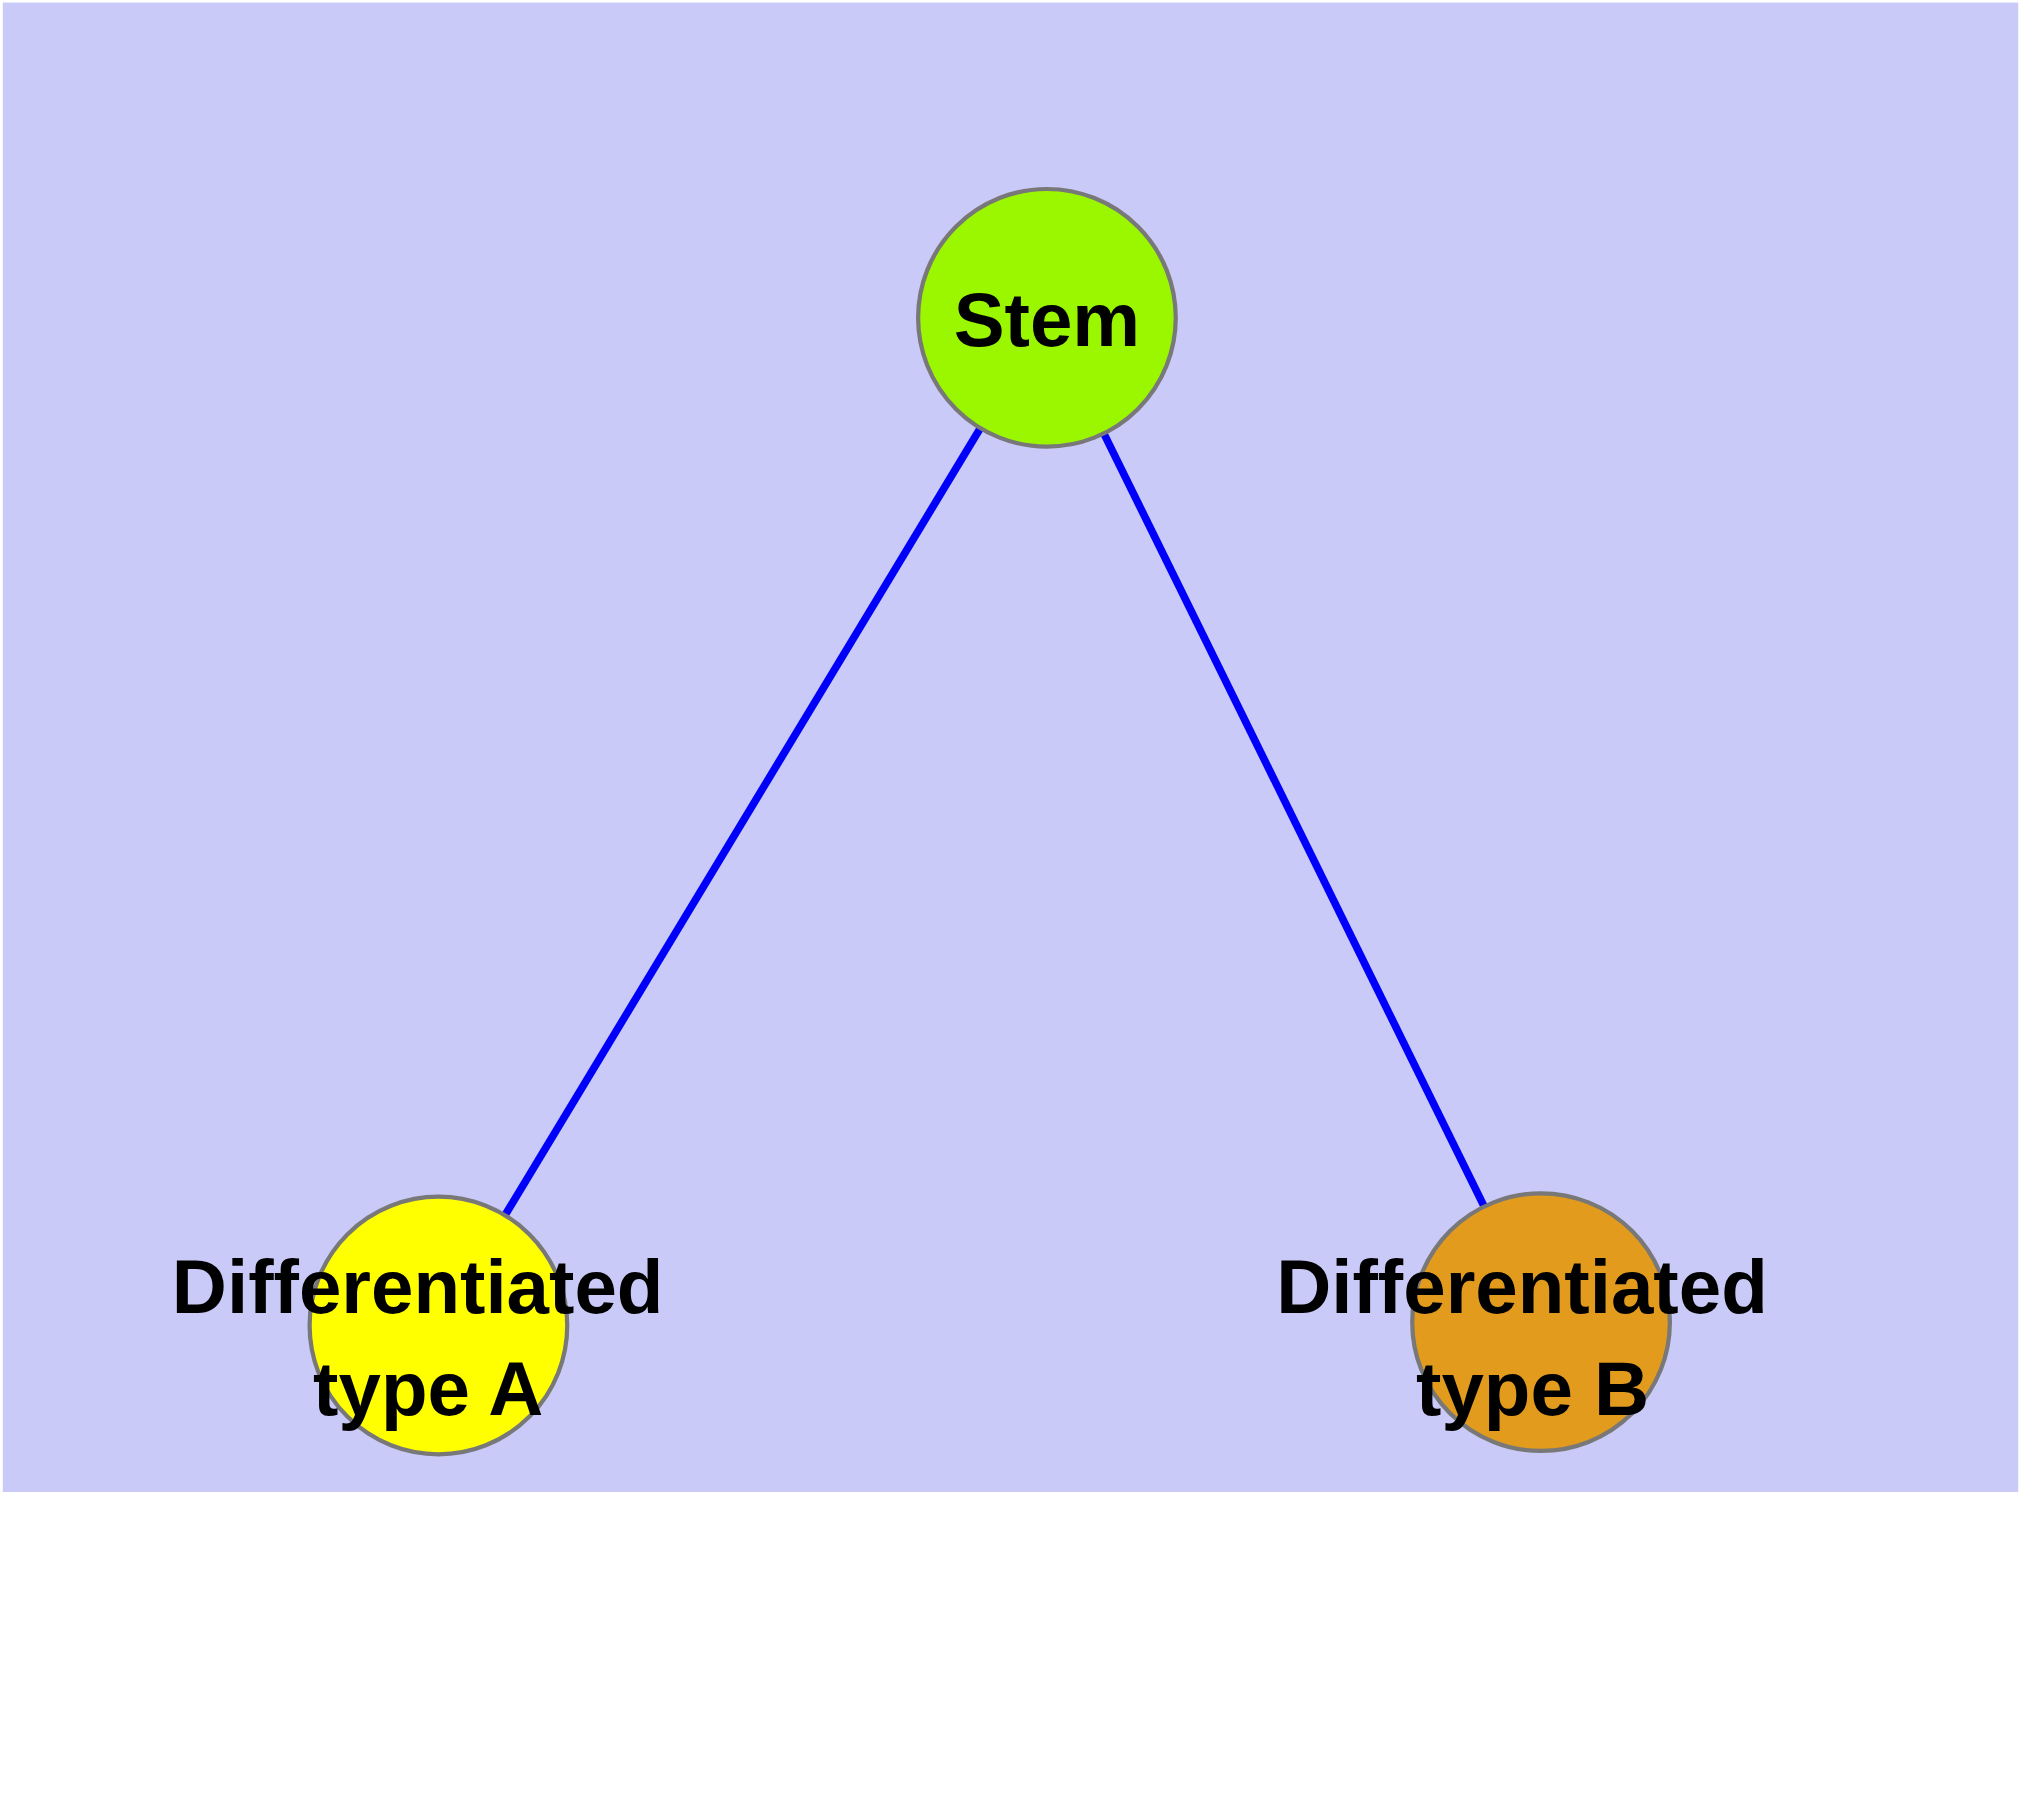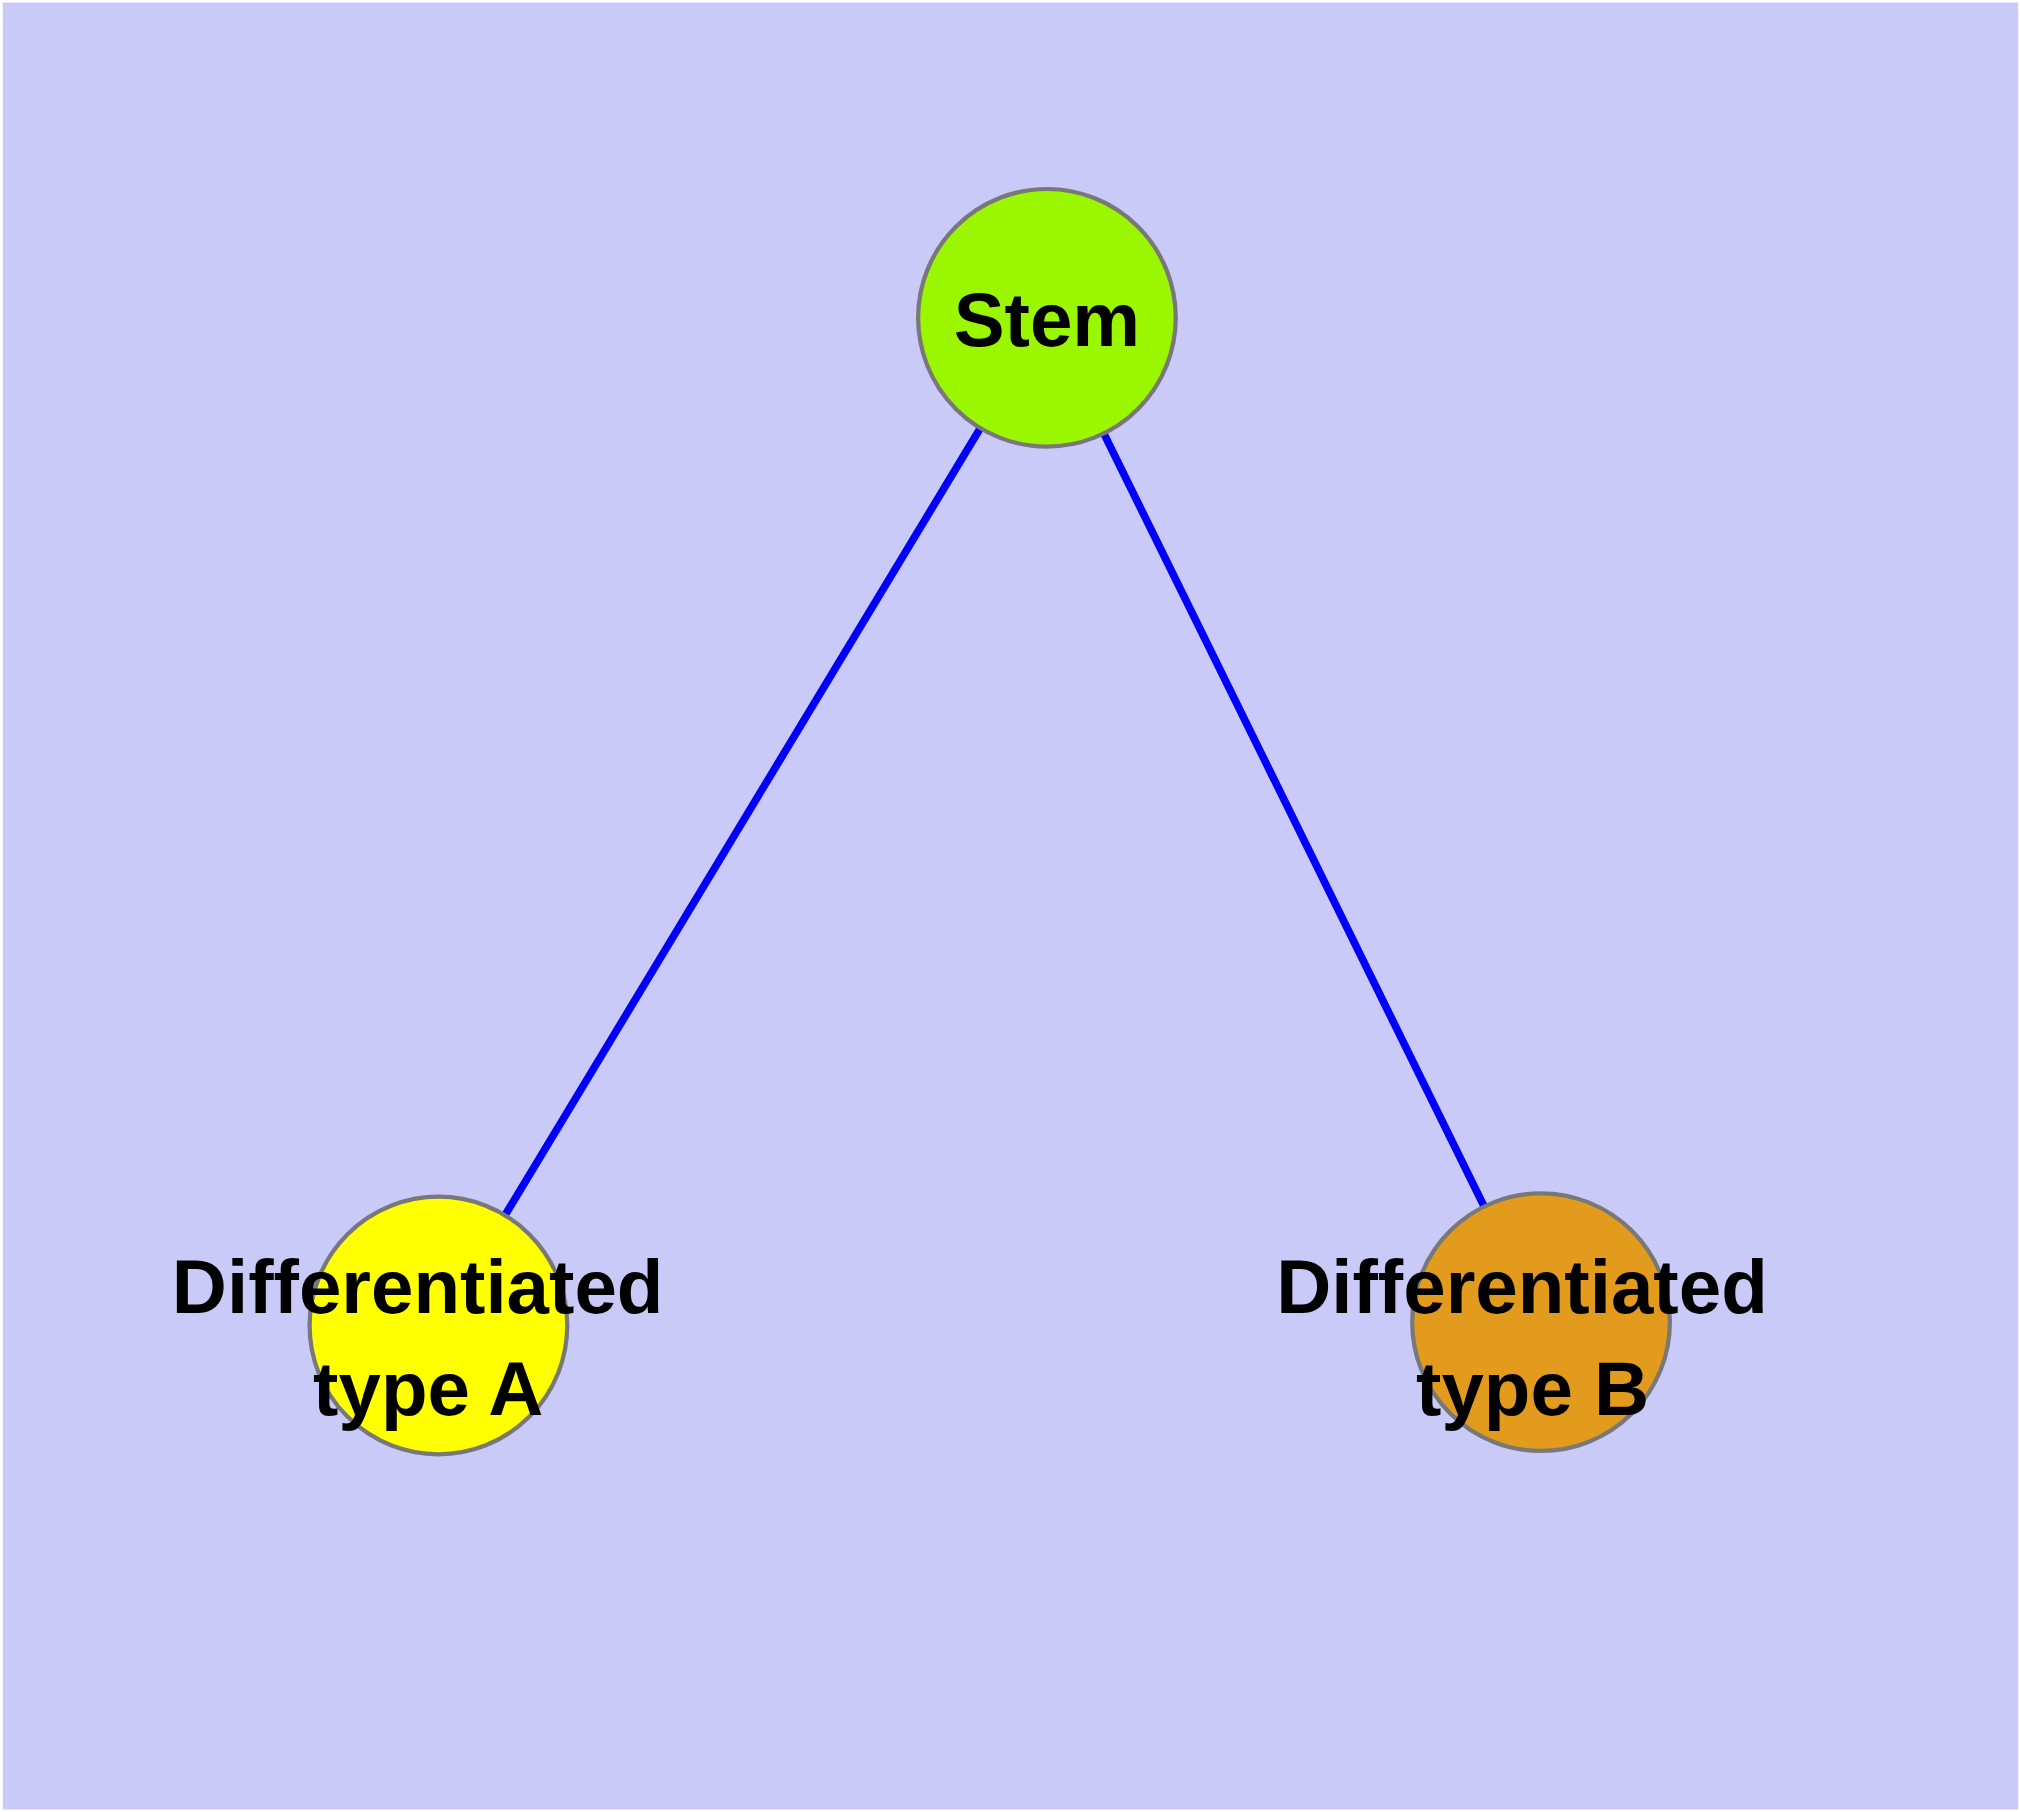--- a/index.html
+++ b/index.html
@@ -2,21 +2,21 @@
 <html style="font-size:13.6px"><head>
 <meta charset="utf-8">
 <style>
   html, body {
     margin: 0;
     padding: 0;
     background: #ffffff;
   }
   .canvas-wrap {
     width: 2021px;
-    height: 1812px;
+    height: 1492px;
   }
   svg { display: block; }
   .node-circle {
     stroke-width: 5px;
   }
   .edge-line {
     stroke-width: 9px;
     stroke-linecap: butt;
   }
   .node-label {

